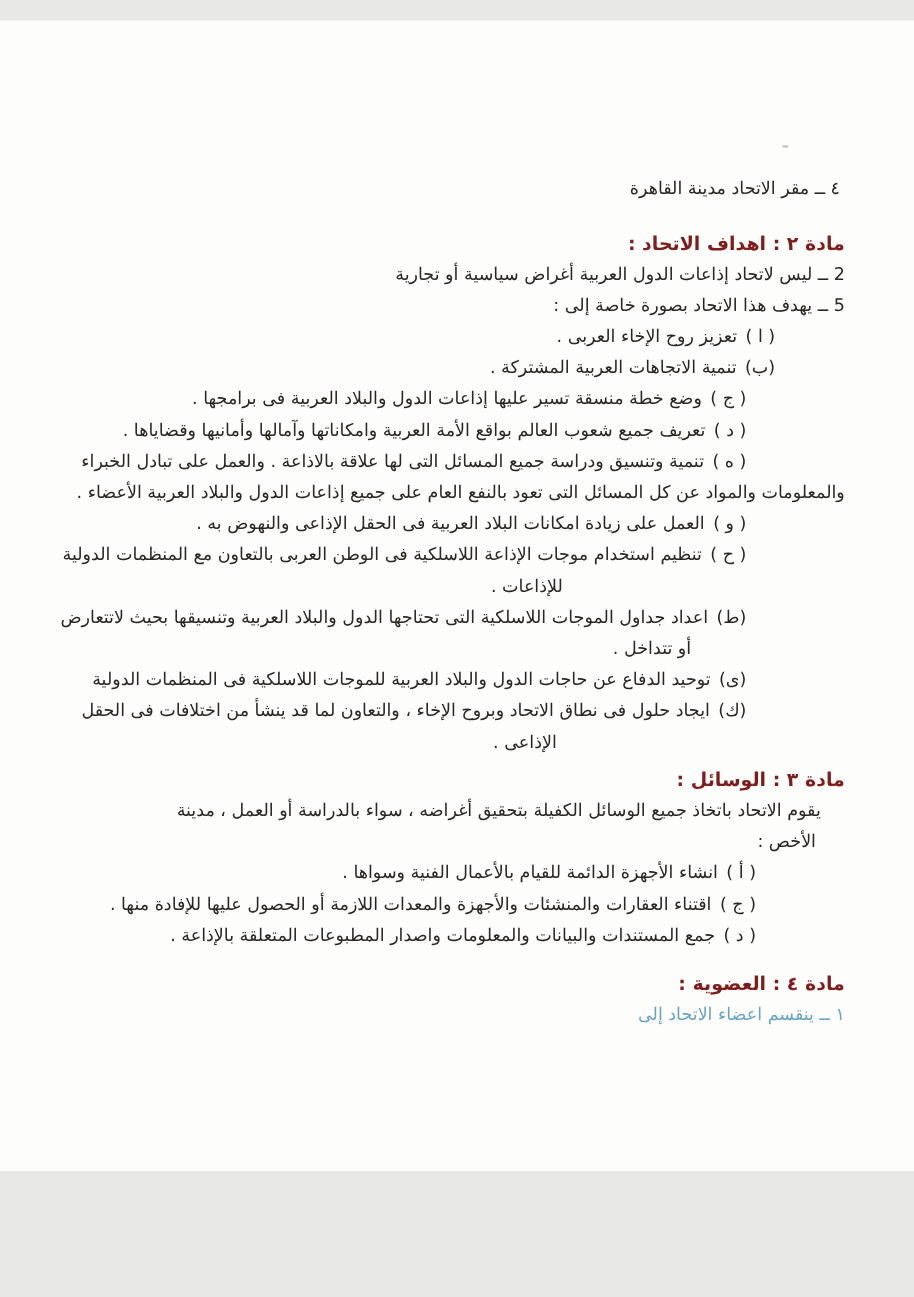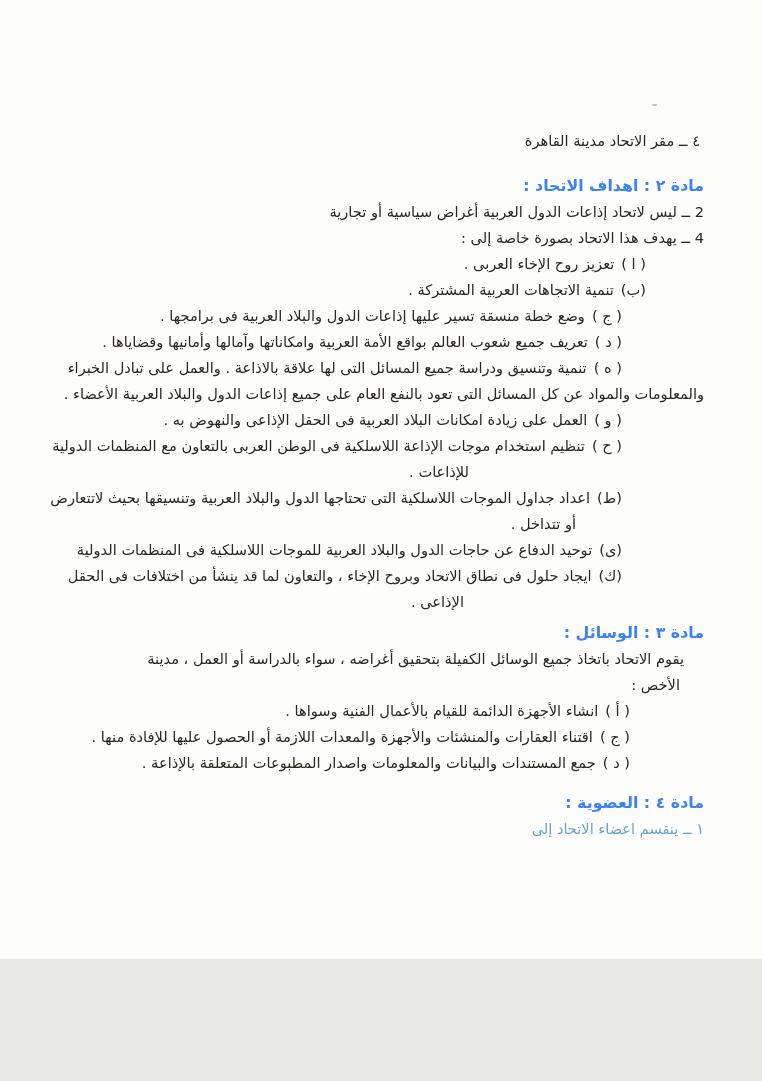--- a/index.html
+++ b/index.html
@@ -1,38 +1,38 @@
 <!DOCTYPE html>
 <html lang="ar" dir="rtl"><head>
 <meta charset="utf-8">
 <style>
   html,body{margin:0;padding:0;background:#e8e8e6;}
   .page{
     position:relative;
     width:762px;height:959px;
-    margin:0 auto;
+    margin:17px auto;
     background:#fdfdfb;
     overflow:hidden;
     direction:rtl;
     font-family:"DejaVu Sans",sans-serif;
     color:#2a2620;
   }
   .textblock{
     position:absolute;
     top:128px;right:58px;width:604px;
     font-size:14.6px;
     line-height:26px;
     text-align:right;
   }
   .line{white-space:nowrap;}
   .marker{display:inline-block;margin-left:7px;}
   .heading{
     font-weight:bold;
     font-size:15.8px;
-    color:#3b82f6;
+    color:#7f1d1d;
     white-space:nowrap;
   }
   .h2{margin-top:19px;}
   .h3{margin-top:5px;}
   .h4{margin-top:14px;}
   .ind4{padding-right:4px;}
   .ind58{padding-right:58px;}
   .ind82{padding-right:82px;}
   .ind74{padding-right:74px;}
   .cont-full{padding-right:0;}
@@ -64,21 +64,21 @@
 
   <div class="speck"></div>
 
   <div class="textblock">
 
     <div class="line ind4">٤ ــ مقر الاتحاد مدينة القاهرة</div>
 
     <div class="heading h2">مادة ٢ : اهداف الاتحاد :</div>
 
     <div class="line">2 ــ ليس لاتحاد إذاعات الدول العربية أغراض سياسية أو تجارية</div>
-    <div class="line">4 ــ يهدف هذا الاتحاد بصورة خاصة إلى :</div>
+    <div class="line">5 ــ يهدف هذا الاتحاد بصورة خاصة إلى :</div>
 
     <div class="line ind58"><span class="marker">( ا )</span><span>تعزيز روح الإخاء العربى .</span></div>
     <div class="line ind58"><span class="marker">(ب)</span><span>تنمية الاتجاهات العربية المشتركة .</span></div>
     <div class="line ind82"><span class="marker">( ج )</span><span>وضع خطة منسقة تسير عليها إذاعات الدول والبلاد العربية فى برامجها .</span></div>
     <div class="line ind82"><span class="marker">( د )</span><span>تعريف جميع شعوب العالم بواقع الأمة العربية وامكاناتها وآمالها وأمانيها وقضاياها .</span></div>
     <div class="line ind82"><span class="marker">( ه )</span><span>تنمية وتنسيق ودراسة جميع المسائل التى لها علاقة بالاذاعة . والعمل على تبادل الخبراء</span></div>
     <div class="line cont-full">والمعلومات والمواد عن كل المسائل التى تعود بالنفع العام على جميع إذاعات الدول والبلاد العربية الأعضاء .</div>
     <div class="line ind82"><span class="marker">( و )</span><span>العمل على زيادة امكانات البلاد العربية فى الحقل الإذاعى والنهوض به .</span></div>
     <div class="line ind82"><span class="marker">( ح )</span><span>تنظيم استخدام موجات الإذاعة اللاسلكية فى الوطن العربى بالتعاون مع المنظمات الدولية</span></div>
     <div class="line cont-h">للإذاعات .</div>

